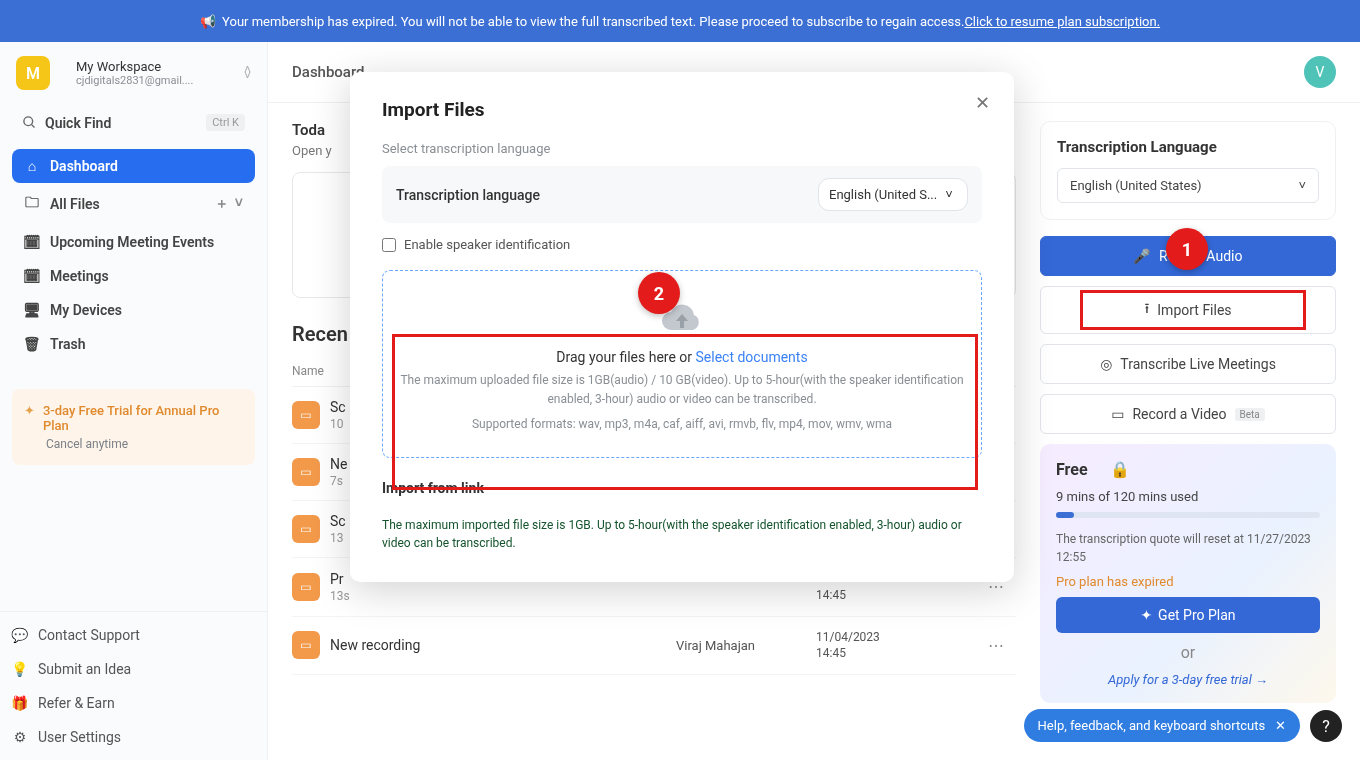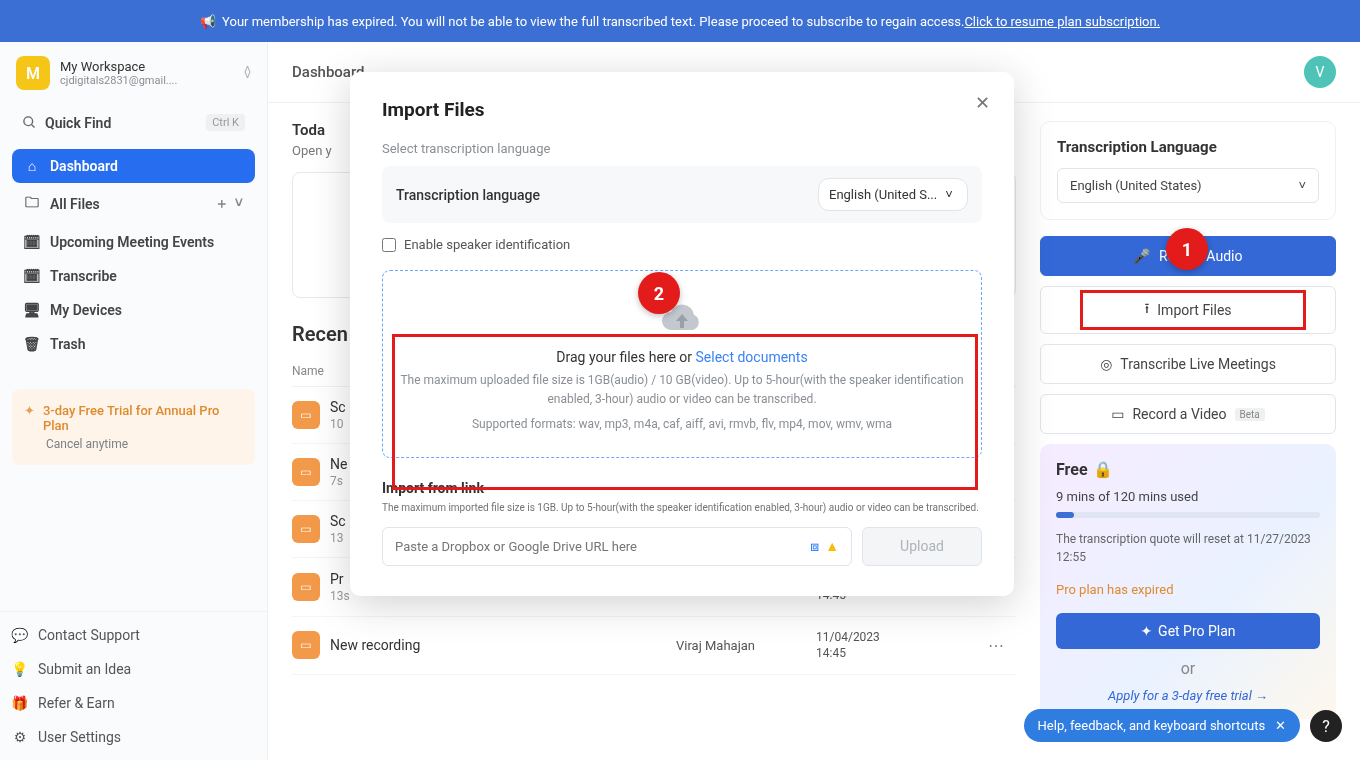--- a/index.html
+++ b/index.html
@@ -11,21 +11,21 @@
 .top-banner a { color: #fff; text-decoration: underline; }
 
 
 .layout { display: flex; height: calc(100% - 42px); }
 .sidebar { width: 268px; background: #fafbfc; border-right: 1px solid #eef0f2; display: flex; flex-direction: column; }
 .main { flex: 1; background: #fff; display: flex; flex-direction: column; }
 
 
 .workspace { display: flex; align-items: center; padding: 14px 16px 10px; gap: 10px; }
 .ws-badge { width: 34px; height: 34px; background: #f5c518; border-radius: 8px; display: flex; align-items: center; justify-content: center; color: #fff; font-weight: 600; }
-.ws-text { flex: 1; line-height: 1.2; }
+.ws-text { flex: 1; line-height: 1.2; margin-left: 16px; }
 .ws-name { font-size: 13px; color: #333; }
 .ws-email { font-size: 11px; color: #8a8f95; }
 .ws-caret { color: #aaa; font-size: 12px; display:flex; flex-direction:column; line-height:6px;}
 
 
 .quickfind { margin: 6px 12px; padding: 8px 10px; border-radius: 6px; display: flex; align-items: center; gap: 8px; color: #444; font-size: 14px; font-weight: 600; cursor: pointer;}
 .quickfind .hint { margin-left: auto; font-size: 11px; color: #999; background:#eef0f2; padding:2px 6px; border-radius:4px; font-weight:400;}
 
 
 .nav { padding: 4px 12px; }
@@ -71,26 +71,26 @@
 .row .act{ width:40px; text-align:center; color:#888; cursor:pointer;}
 
 
 .card { background:#fff; border:1px solid #eef0f2; border-radius:10px; padding:16px; margin-bottom:16px;}
 .card-title{ font-size:15px; font-weight:700; color:#333; margin-bottom:12px;}
 .lang-select{ border:1px solid #e1e4e8; border-radius:6px; padding:9px 12px; font-size:13px; color:#444; display:flex; align-items:center; justify-content:space-between; cursor:pointer;}
 .action-btn{ width:100%; padding:11px; border-radius:6px; border:1px solid #e1e4e8; background:#fff; font-size:14px; color:#444; margin-bottom:10px; display:flex; align-items:center; justify-content:center; gap:8px; cursor:pointer;}
 .action-btn.primary{ background:#3468d6; color:#fff; border-color:#3468d6;}
 .action-btn .beta{ font-size:10px; background:#eef0f2; color:#888; padding:1px 5px; border-radius:3px;}
 .plan-card{ background: linear-gradient(135deg, #f6ecff 0%, #eaf2ff 60%, #fef8ec 100%); border-radius:10px; padding:16px;}
-.plan-title{ font-size:16px; font-weight:700; color:#333; margin-bottom:10px; display:flex; align-items:center; gap:6px;}
+.plan-title{ font-size:16px; font-weight:700; color:#333; margin-bottom:10px; display:flex; align-items:center; gap:23px;}
 .plan-sub{ font-size:13px; color:#444; margin-bottom:8px;}
 .plan-bar{ height:6px; background:#dfe6f2; border-radius:3px; margin-bottom:12px; position:relative;}
 .plan-bar .fill{ position:absolute; left:0; top:0; bottom:0; width:7%; background:#3b6fd4; border-radius:3px;}
 .plan-note{ font-size:12px; color:#666; line-height:1.5;}
-.plan-exp{ font-size:13px; color:#e08a2e; margin:16px 0;}
+.plan-exp{ font-size:13px; color:#e08a2e; margin:8px 0;}
 .get-pro{ width:100%; padding:10px; border-radius:6px; background:#3468d6; color:#fff; border:none; font-size:14px; display:flex; align-items:center; justify-content:center; gap:6px; cursor:pointer;}
 .or{ text-align:center; font-size:16px; color:#888; margin:10px 0;}
 .trial-link{ text-align:center; font-size:13px; color:#3468d6; cursor:pointer;font-style:italic;}
 
 
 .callout{ position:absolute; width:42px; height:42px; border-radius:50%; background:#e31b1b; color:#fff; display:flex; align-items:center; justify-content:center; font-size:18px; font-weight:700; z-index:50; box-shadow:0 2px 6px rgba(0,0,0,.25);}
 .red-box{ position:absolute; border:3px solid #e31b1b; z-index:50; pointer-events:none;}
 
 
 .help-pill{ position:absolute; bottom:18px; right:60px; background:#2f7de1; color:#fff; padding:9px 14px; border-radius:18px; font-size:13px; display:flex; align-items:center; gap:10px; z-index:30;}
@@ -109,21 +109,21 @@
 .lang-row .s{ font-size:12px; color:#8a8f95; margin-top:3px;}
 .lang-row .sel{ border:1px solid #e1e4e8; background:#fff; border-radius:11px; padding:8px 10px; font-size:13px; color:#333; display:flex; align-items:center; gap:8px; min-width:150px; cursor:pointer;}
 .chk-row{ display:flex; align-items:center; gap:8px; margin-top:14px; font-size:13px; color:#555;}
 .chk-row input{width:14px;height:14px;}
 .dropzone{ margin-top:18px; border:1.5px dashed #6aa8ff; border-radius:8px; padding:30px 16px 22px; text-align:center; position:relative;}
 .dropzone .cloud{ font-size:34px; color:#b9bec6; display:inline-block; margin-bottom:10px;}
 .dropzone .line1{ font-size:14px; color:#333;}
 .dropzone .line1 a{ color:#3b82f6; text-decoration:none;}
 .dropzone .hint{ font-size:12px; color:#8a8f95; margin-top:6px; line-height:1.6;}
 .modal .sub-h{ font-size:14px; color:#333; font-weight:700; margin-top:22px;}
-.modal .sub-s{ font-size:10px; color:#737373; margin-top:4px; line-height:1.5;}
+.modal .sub-s{ font-size:12px; color:#14532d; margin-top:20px; line-height:1.5;}
 .link-row{ display:flex; gap:10px; margin-top:12px;}
 .link-input{ flex:1; border:1px solid #e1e4e8; border-radius:6px; padding:10px 12px; display:flex; align-items:center;}
 .link-input input{ flex:1; border:none; outline:none; font-size:13px; color:#555;}
 .service-ico{ display:flex; gap:6px; font-size:14px;}
 .upload-btn{ width:120px; border:1px solid #e1e4e8; border-radius:6px; background:#f4f5f6; color:#aeb3b9; font-size:14px; cursor:not-allowed;}
 
 svg{display:block;}
 </style>
 </head>
 <body>
@@ -172,21 +172,21 @@
             <span>＋</span>
             <span>˅</span>
           </span>
       </div>
       <div class="nav-item">
         <span class="ico">🗓</span>
         <span>Upcoming Meeting Events</span>
       </div>
       <div class="nav-item">
         <span class="ico">🗓</span>
-        <span>Transcribe</span>
+        <span>Meetings</span>
       </div>
       <div class="nav-item">
         <span class="ico">🖥</span>
         <span>My Devices</span>
       </div>
       <div class="nav-item">
         <span class="ico">🗑</span>
         <span>Trash</span>
       </div>
     </div>
@@ -365,30 +365,20 @@
           <path fill="#c3c8cf" d="M32 14a12 12 0 0 0-23-3A9 9 0 0 0 9 29h22a8 8 0 0 0 1-15z"></path>
           <path fill="#9aa0a8" d="M20 13l-6 7h4v7h4v-7h4z"></path>
         </svg>
     </div>
     <div class="line1"><span>Drag your files here or  </span><a href="#">Select documents</a></div>
     <div class="hint">The maximum uploaded file size is 1GB(audio) / 10 GB(video). Up to 5-hour(with the speaker identification enabled, 3-hour) audio or video can be transcribed.</div>
     <div class="hint">Supported formats: wav, mp3, m4a, caf, aiff, avi, rmvb, flv, mp4, mov, wmv, wma</div>
   </div>
   <div class="sub-h">Import from link</div>
   <div class="sub-s">The maximum imported file size is 1GB. Up to 5-hour(with the speaker identification enabled, 3-hour) audio or video can be transcribed.</div>
-  <div class="link-row">
-    <div class="link-input">
-      <input type="text" placeholder="Paste a Dropbox or Google Drive URL here" style="">
-      <div class="service-ico">
-        <span style="color:#0061ff;">⧈</span>
-        <span style="color:#fbbc04;">▲</span>
-      </div>
-    </div>
-    <button class="upload-btn">Upload</button>
-  </div>
 </div>
 
 <div class="callout" style="top:228px; right:152px;">1</div>
 <div class="red-box" style="top:290px; right:54px; width:226px; height:40px;"></div>
 <div class="callout" style="top:272px; left:638px;">2</div>
 <div class="red-box" style="top:334px; left:392px; width:586px; height:156px;"></div>
 
 <div class="help-pill">
   <span>Help, feedback, and keyboard shortcuts</span>
   <span class="x">✕</span>

